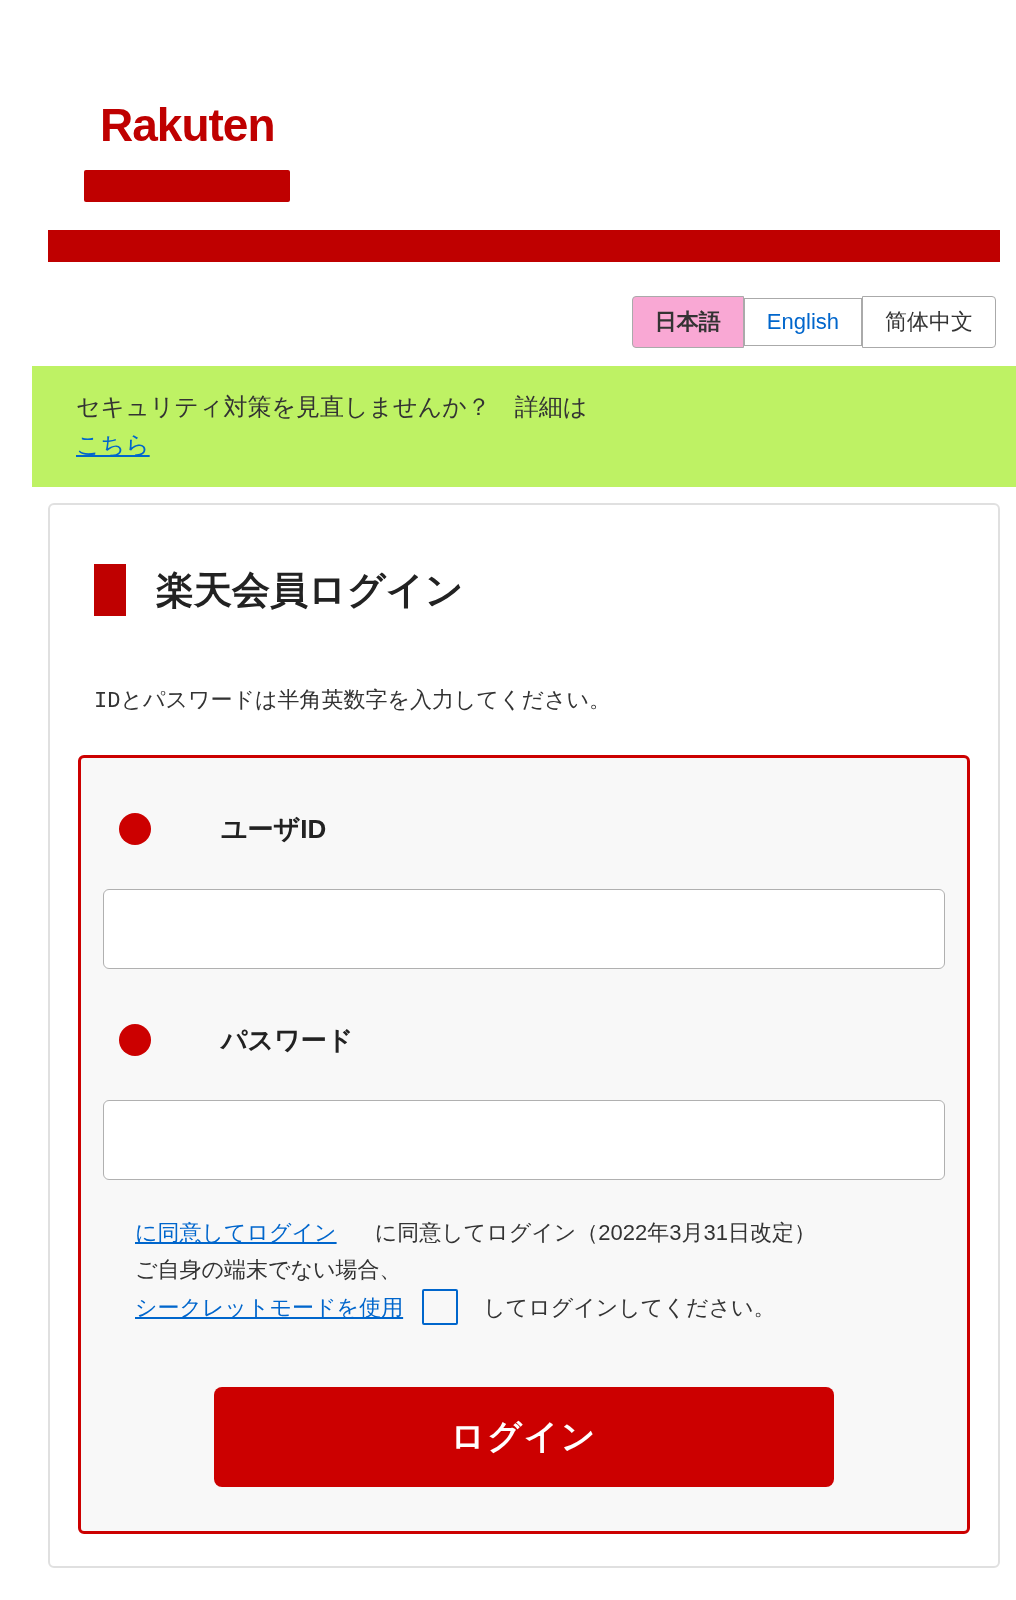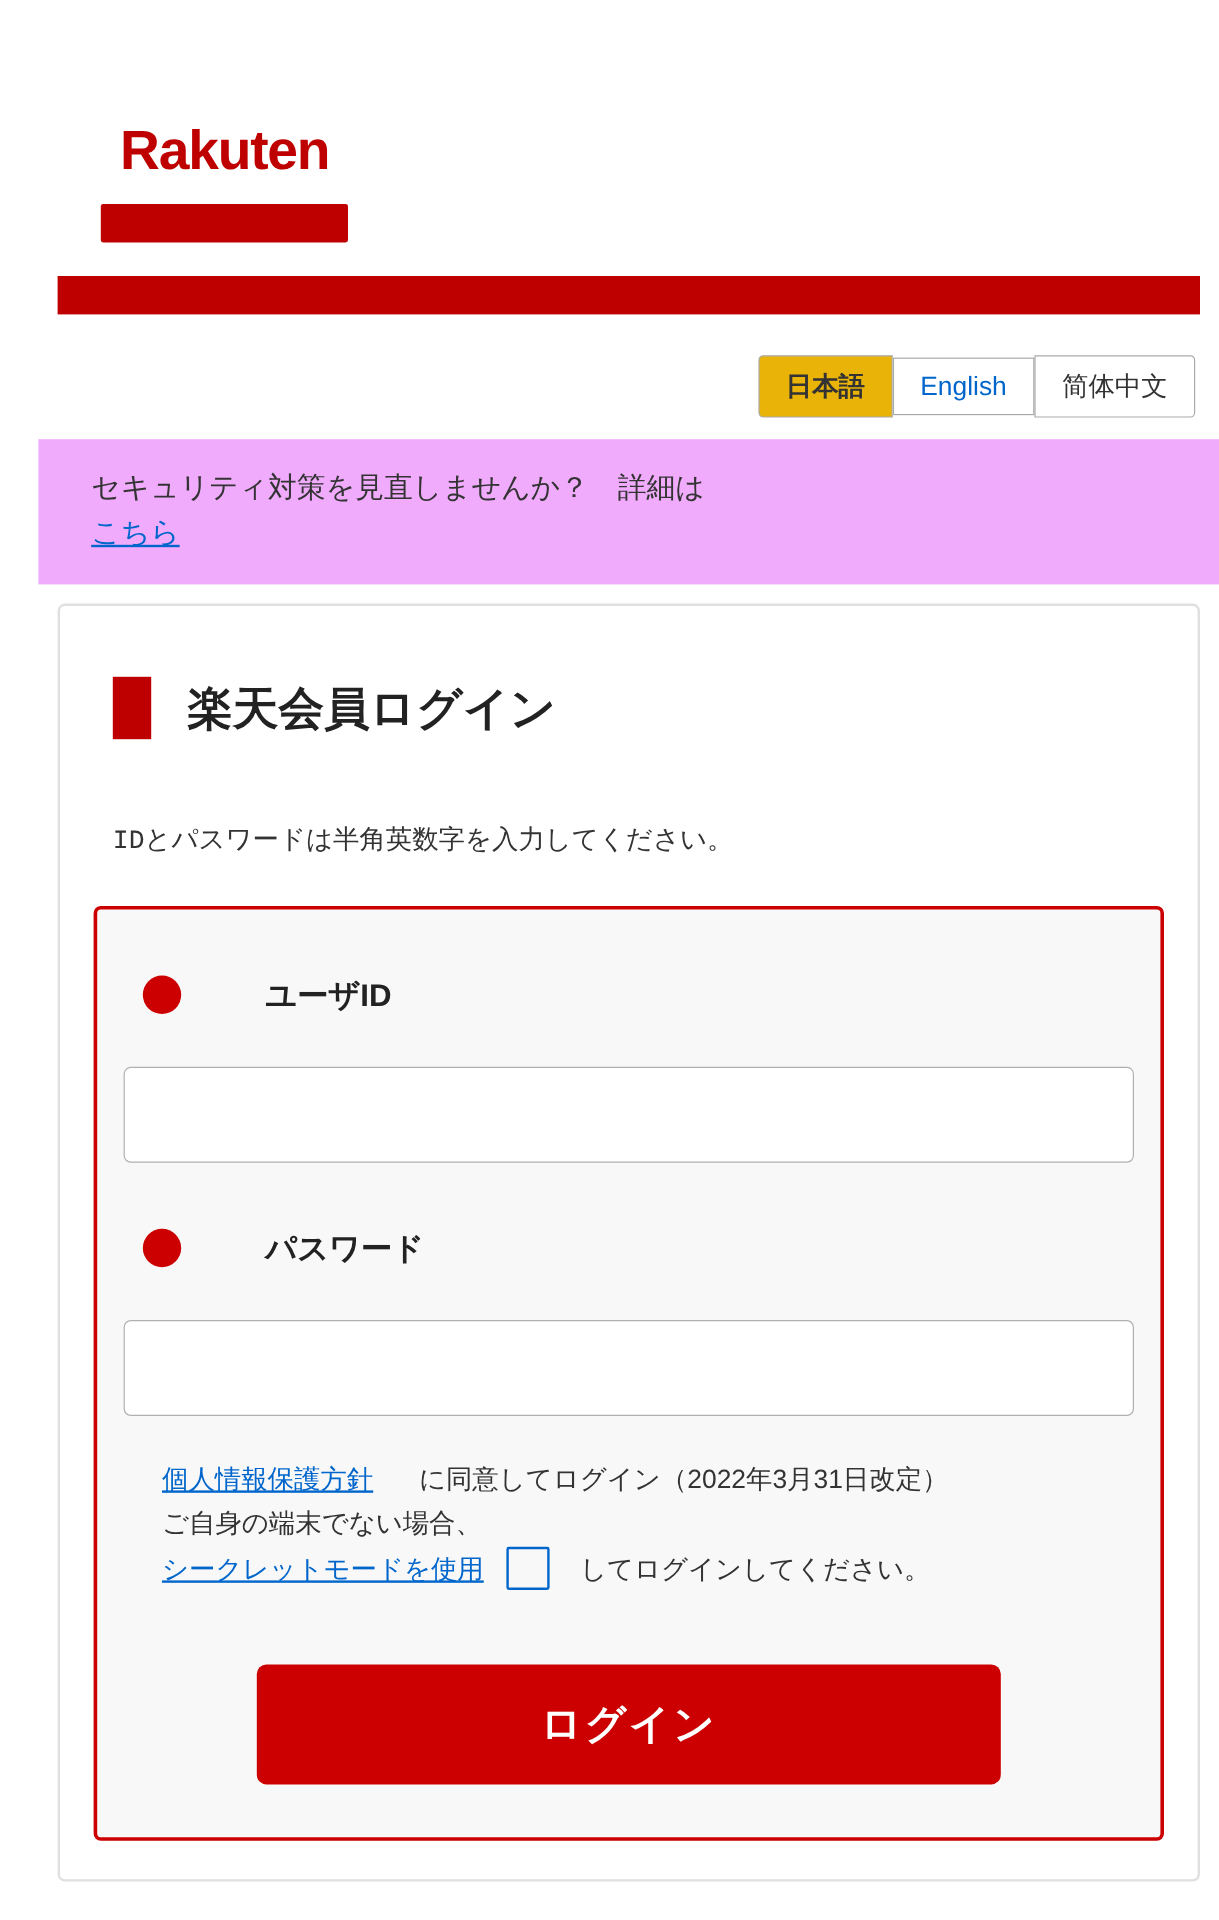--- a/index.html
+++ b/index.html
@@ -79,28 +79,28 @@
       border-radius: 0 4px 4px 0;
     }
 
     .lang-btn.active {
       color: #0066cc;
       border-color: #aaa;
       font-weight: normal;
     }
 
     .lang-btn.selected {
-      background: #eab308;
+      background: #f9a8d4;
       color: #333;
       font-weight: bold;
     }
 
     
     .security-notice {
-      background: #f0abfc;
+      background: #bef264;
       padding: 22px 28px;
       font-size: 24px;
       color: #333;
       line-height: 1.6;
       margin: 0;
     }
 
     .security-notice a {
       color: #0066cc;
       text-decoration: underline;
@@ -279,21 +279,21 @@
 
     
     <div class="field-label">
       <span class="required-dot"></span>
       <span>パスワード</span>
     </div>
     <input type="password" class="form-input last" placeholder="" style="">
 
     
     <div class="privacy-text">
-      <a href="#">個人情報保護方針</a><span> に同意してログイン（2022年3月31日改定）</span><br>
+      <a href="#">に同意してログイン</a><span> に同意してログイン（2022年3月31日改定）</span><br>
       <span>ご自身の端末でない場合、</span><br>
       <a href="#">シークレットモードを使用</a><span class="secret-mode-icon"></span><span> してログインしてください。</span>
     </div>
 
     
     <div class="login-btn-wrapper">
       <button class="login-btn">ログイン</button>
     </div>
 
   </div>

